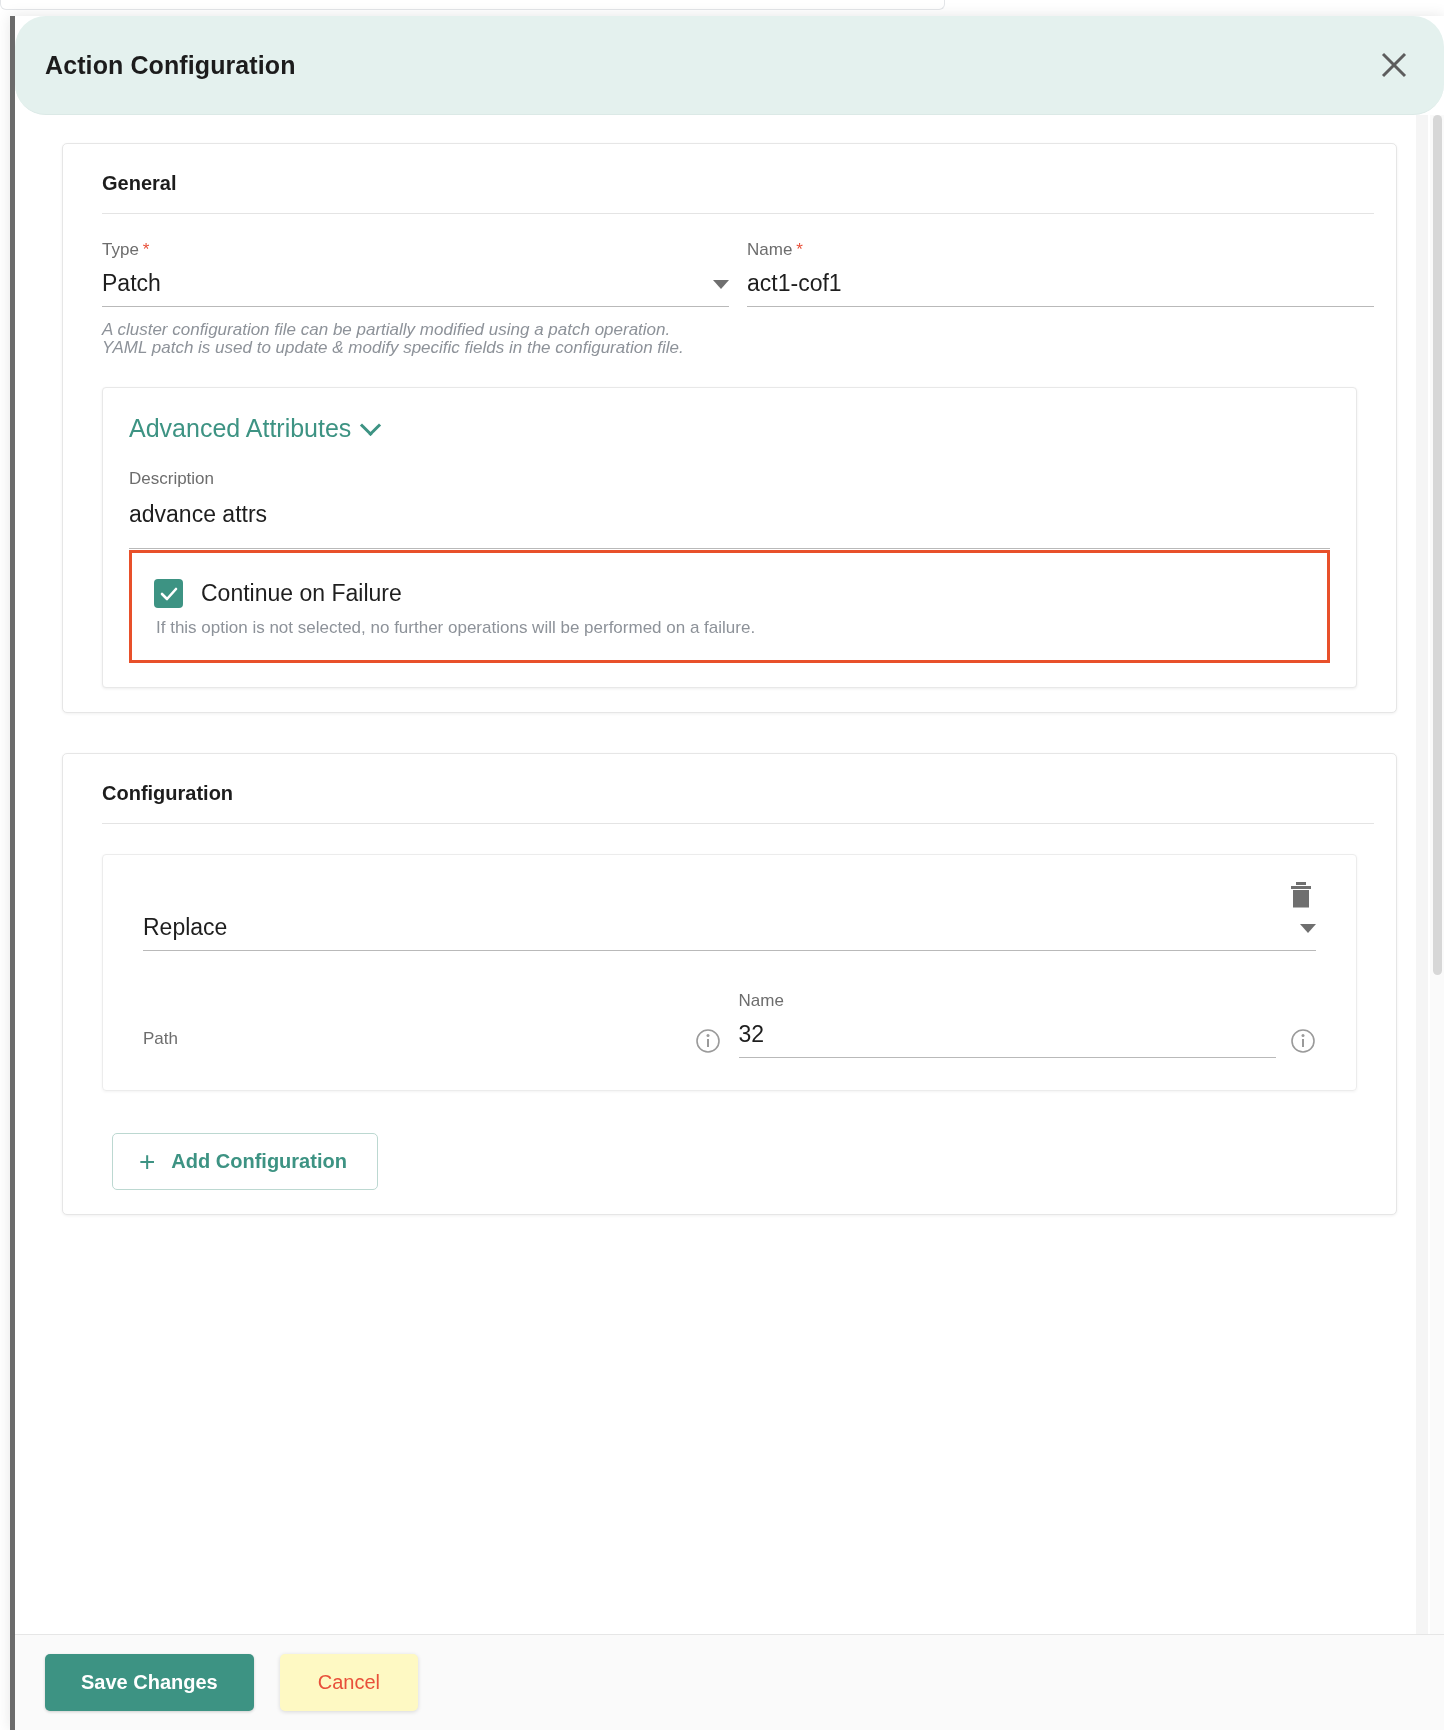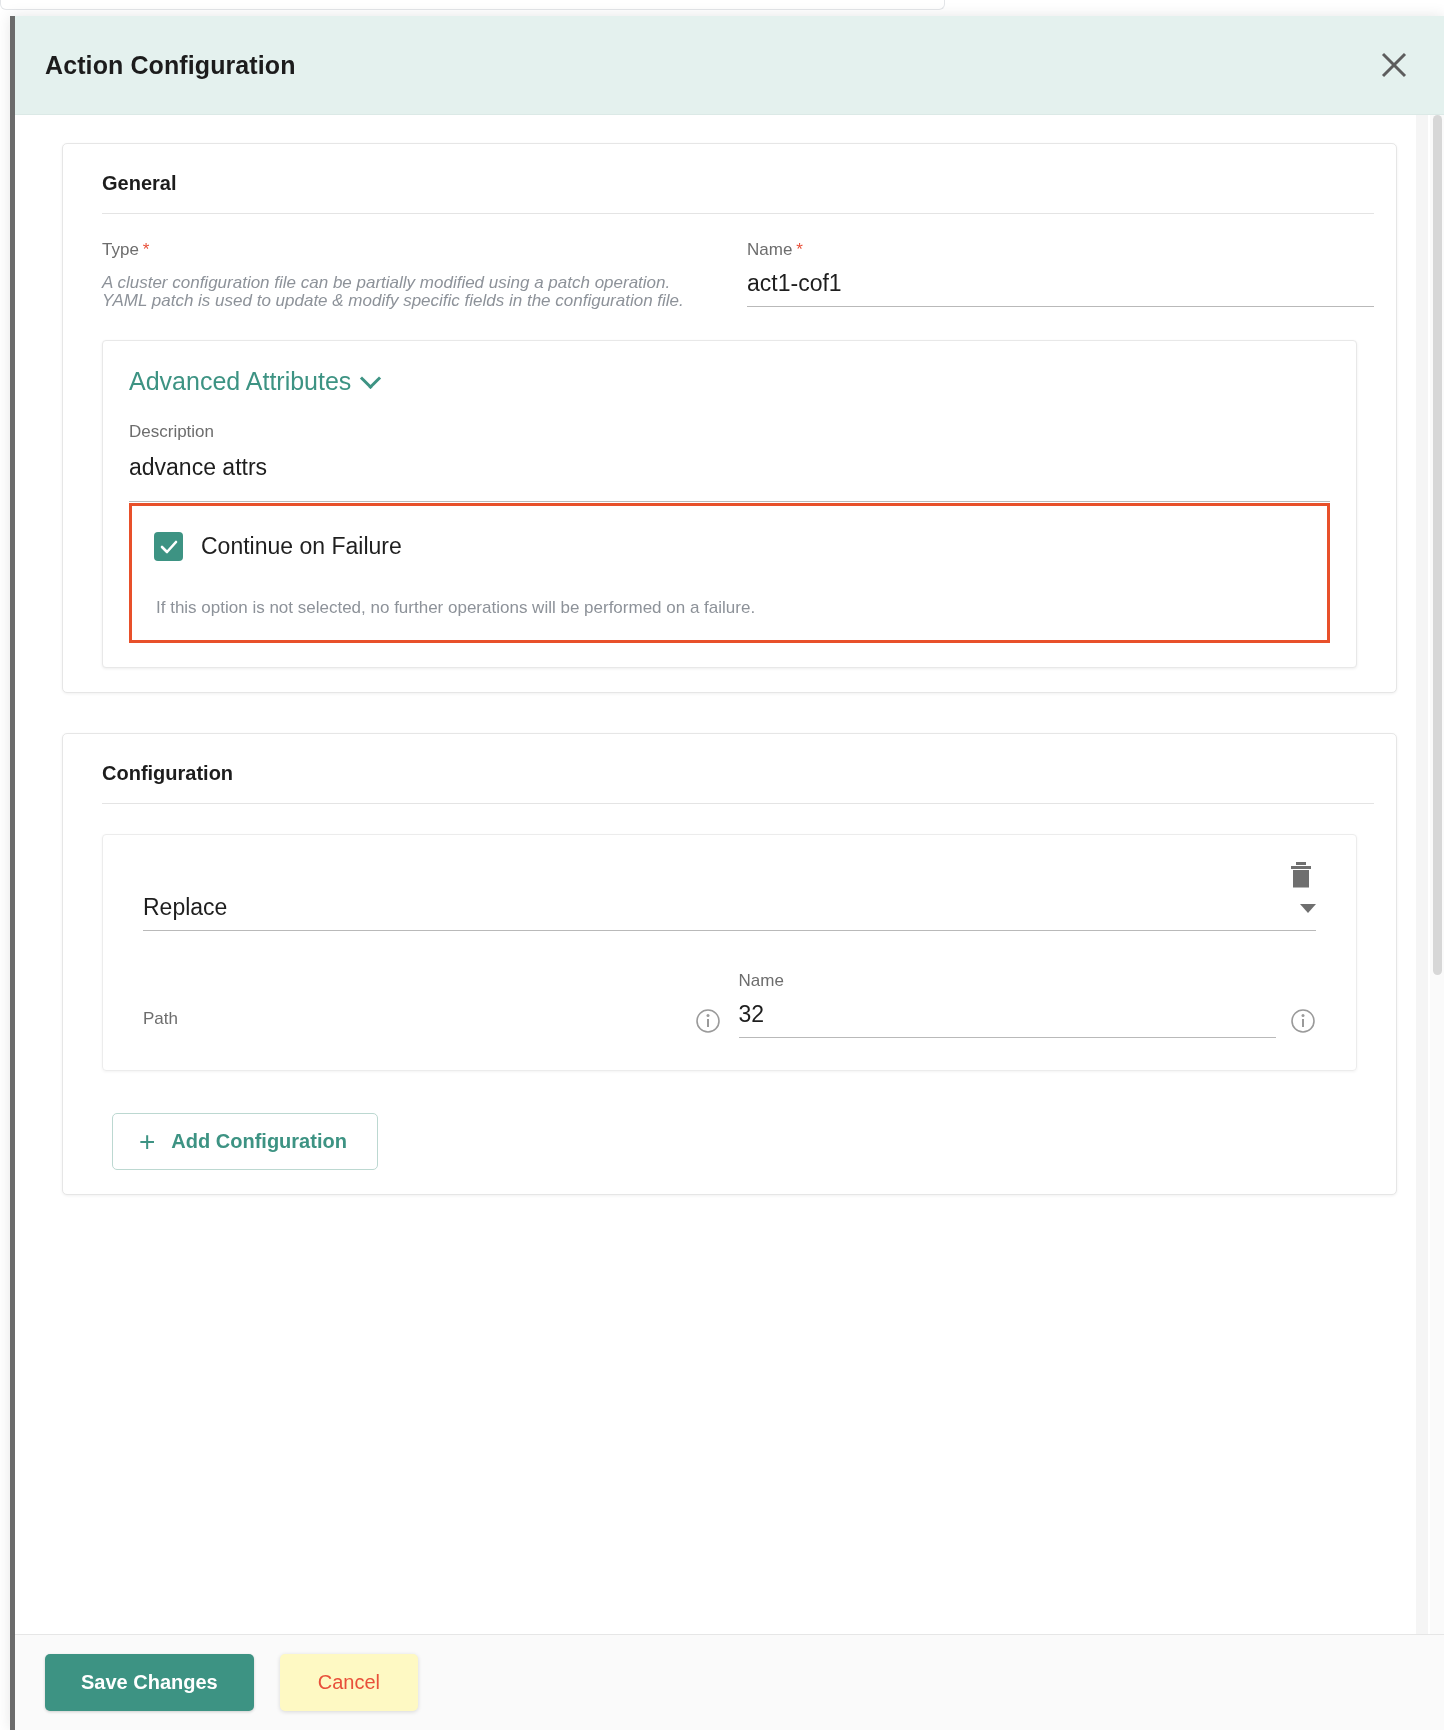--- a/index.html
+++ b/index.html
@@ -32,20 +32,21 @@
   }
 
   
   .modal-header {
     height: 99px;
     background: #e4f1ee;
     display: flex; align-items: center; justify-content: space-between;
     padding: 0 28px 0 30px;
     flex: 0 0 auto;
     border-bottom: 1px solid #dbe9e6;
+    border-radius: 31px;
   }
   .modal-title {
     font-size: 25px; font-weight: bold; color: #1c1c1c; letter-spacing: .1px;
   }
   .close-btn {
     width: 44px; height: 44px; display: flex; align-items: center; justify-content: center;
     cursor: pointer; background: none; border: none; padding: 0;
   }
   .close-btn svg { display: block; }
 
@@ -145,21 +146,21 @@
   }
   .cb-row { display: flex; align-items: center; gap: 18px; }
   .checkbox {
     width: 29px; height: 29px; border-radius: 4px;
     background: #3d9383; display: flex; align-items: center; justify-content: center;
     cursor: pointer; flex: 0 0 auto;
   }
   .checkbox svg { display: block; }
   .cb-label { font-size: 23px; color: #1f1f1f; }
   .cb-help {
-    font-size: 17px; color: #8d9299; margin-top: 37px; padding-left: 2px;
+    font-size: 17px; color: #8d9299; margin-top: 10px; padding-left: 2px;
   }
 
   
   .config-inner {
     margin: 30px 17px 0 17px;
     border: 1px solid #ececec;
     border-radius: 4px;
     box-shadow: 0 1px 3px rgba(0,0,0,0.05);
     padding: 22px 22px 32px 22px;
     position: relative;
@@ -261,20 +262,24 @@
 
     <div class="card">
       <div class="card-title">General</div>
       <div class="card-rule"></div>
 
       <div class="form-row">
 
         <div class="field">
           <div class="field-label">
             <span>Type</span><span class="req">*</span>
+          </div>
+          <div class="underline-input">
+            <div class="val">Patch</div>
+            <div class="caret"></div>
           </div>
           <div class="hint-italic">A cluster configuration file can be partially modified using a patch operation. YAML patch is used to update &amp; modify specific fields in the configuration file.</div>
         </div>
 
         <div class="field">
           <div class="field-label">
             <span>Name</span><span class="req">*</span>
           </div>
           <div class="underline-input">
             <div class="val">act1-cof1</div>

